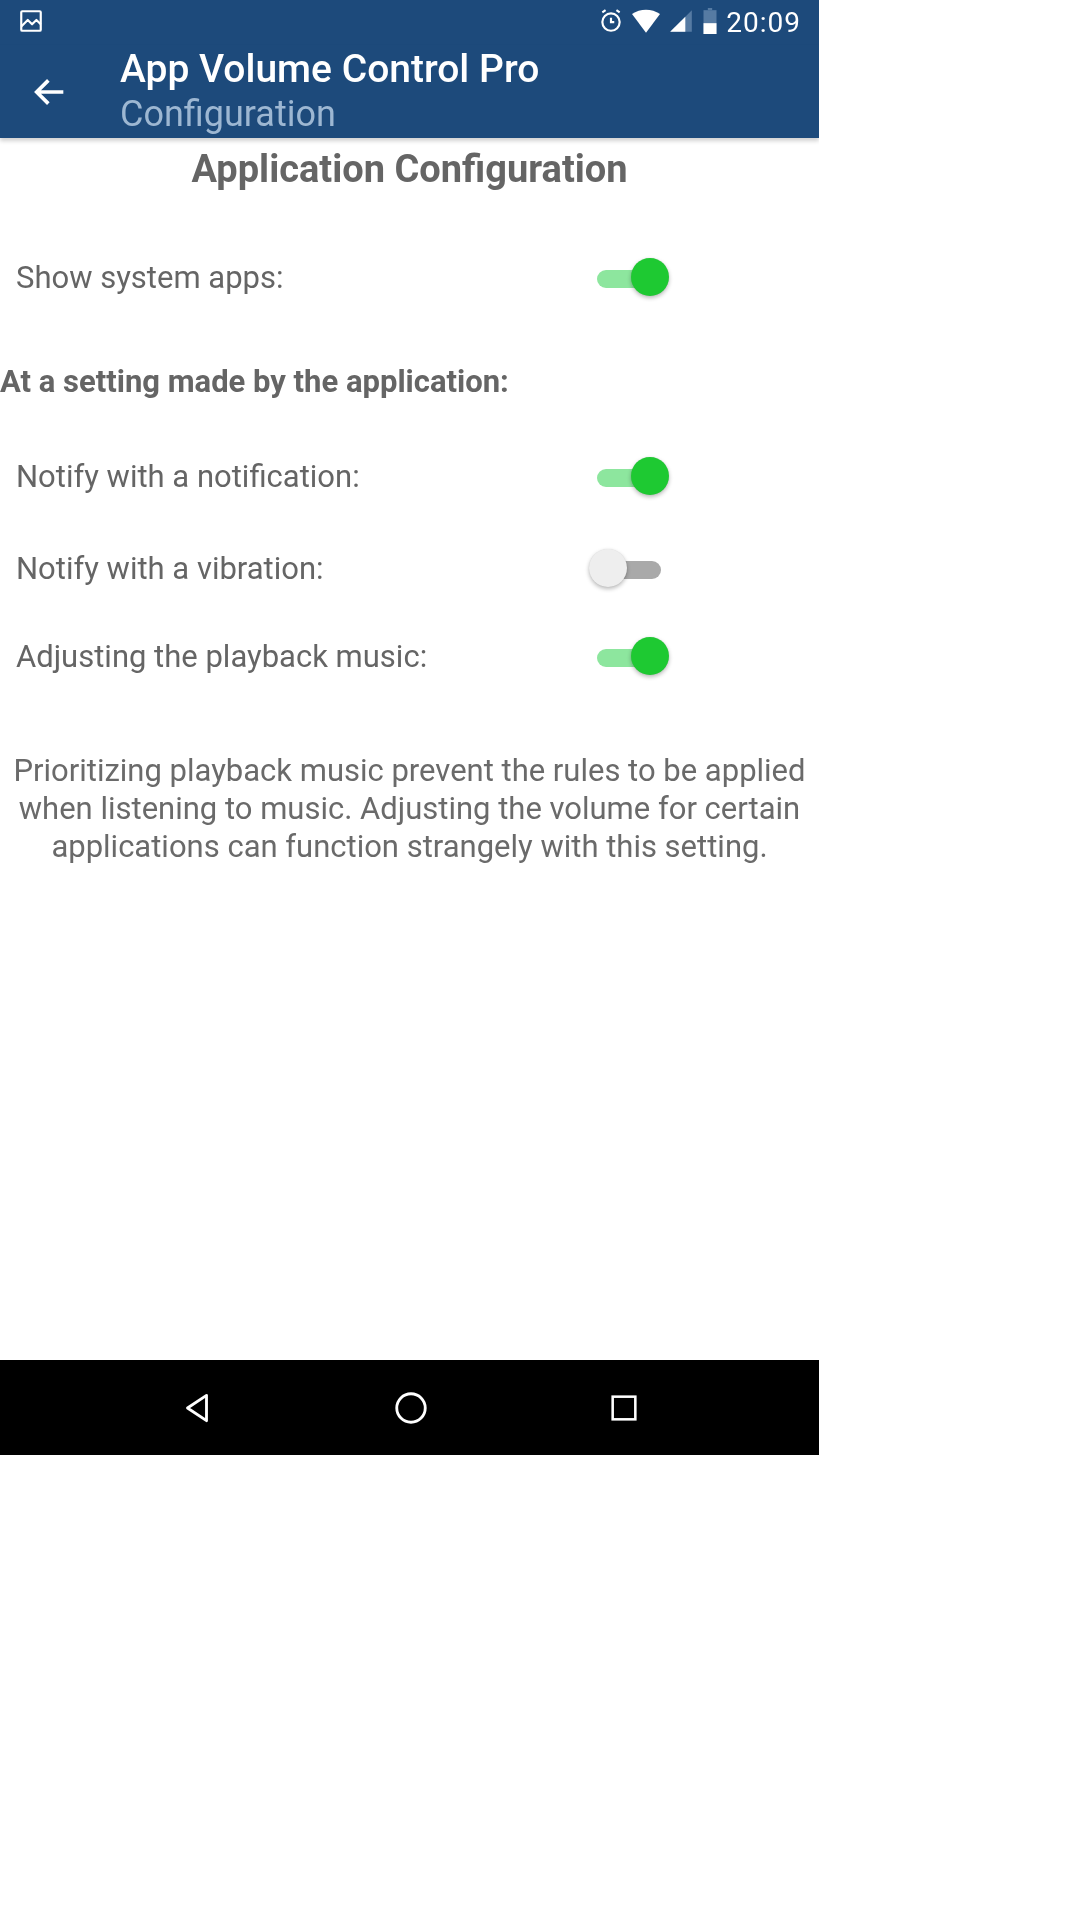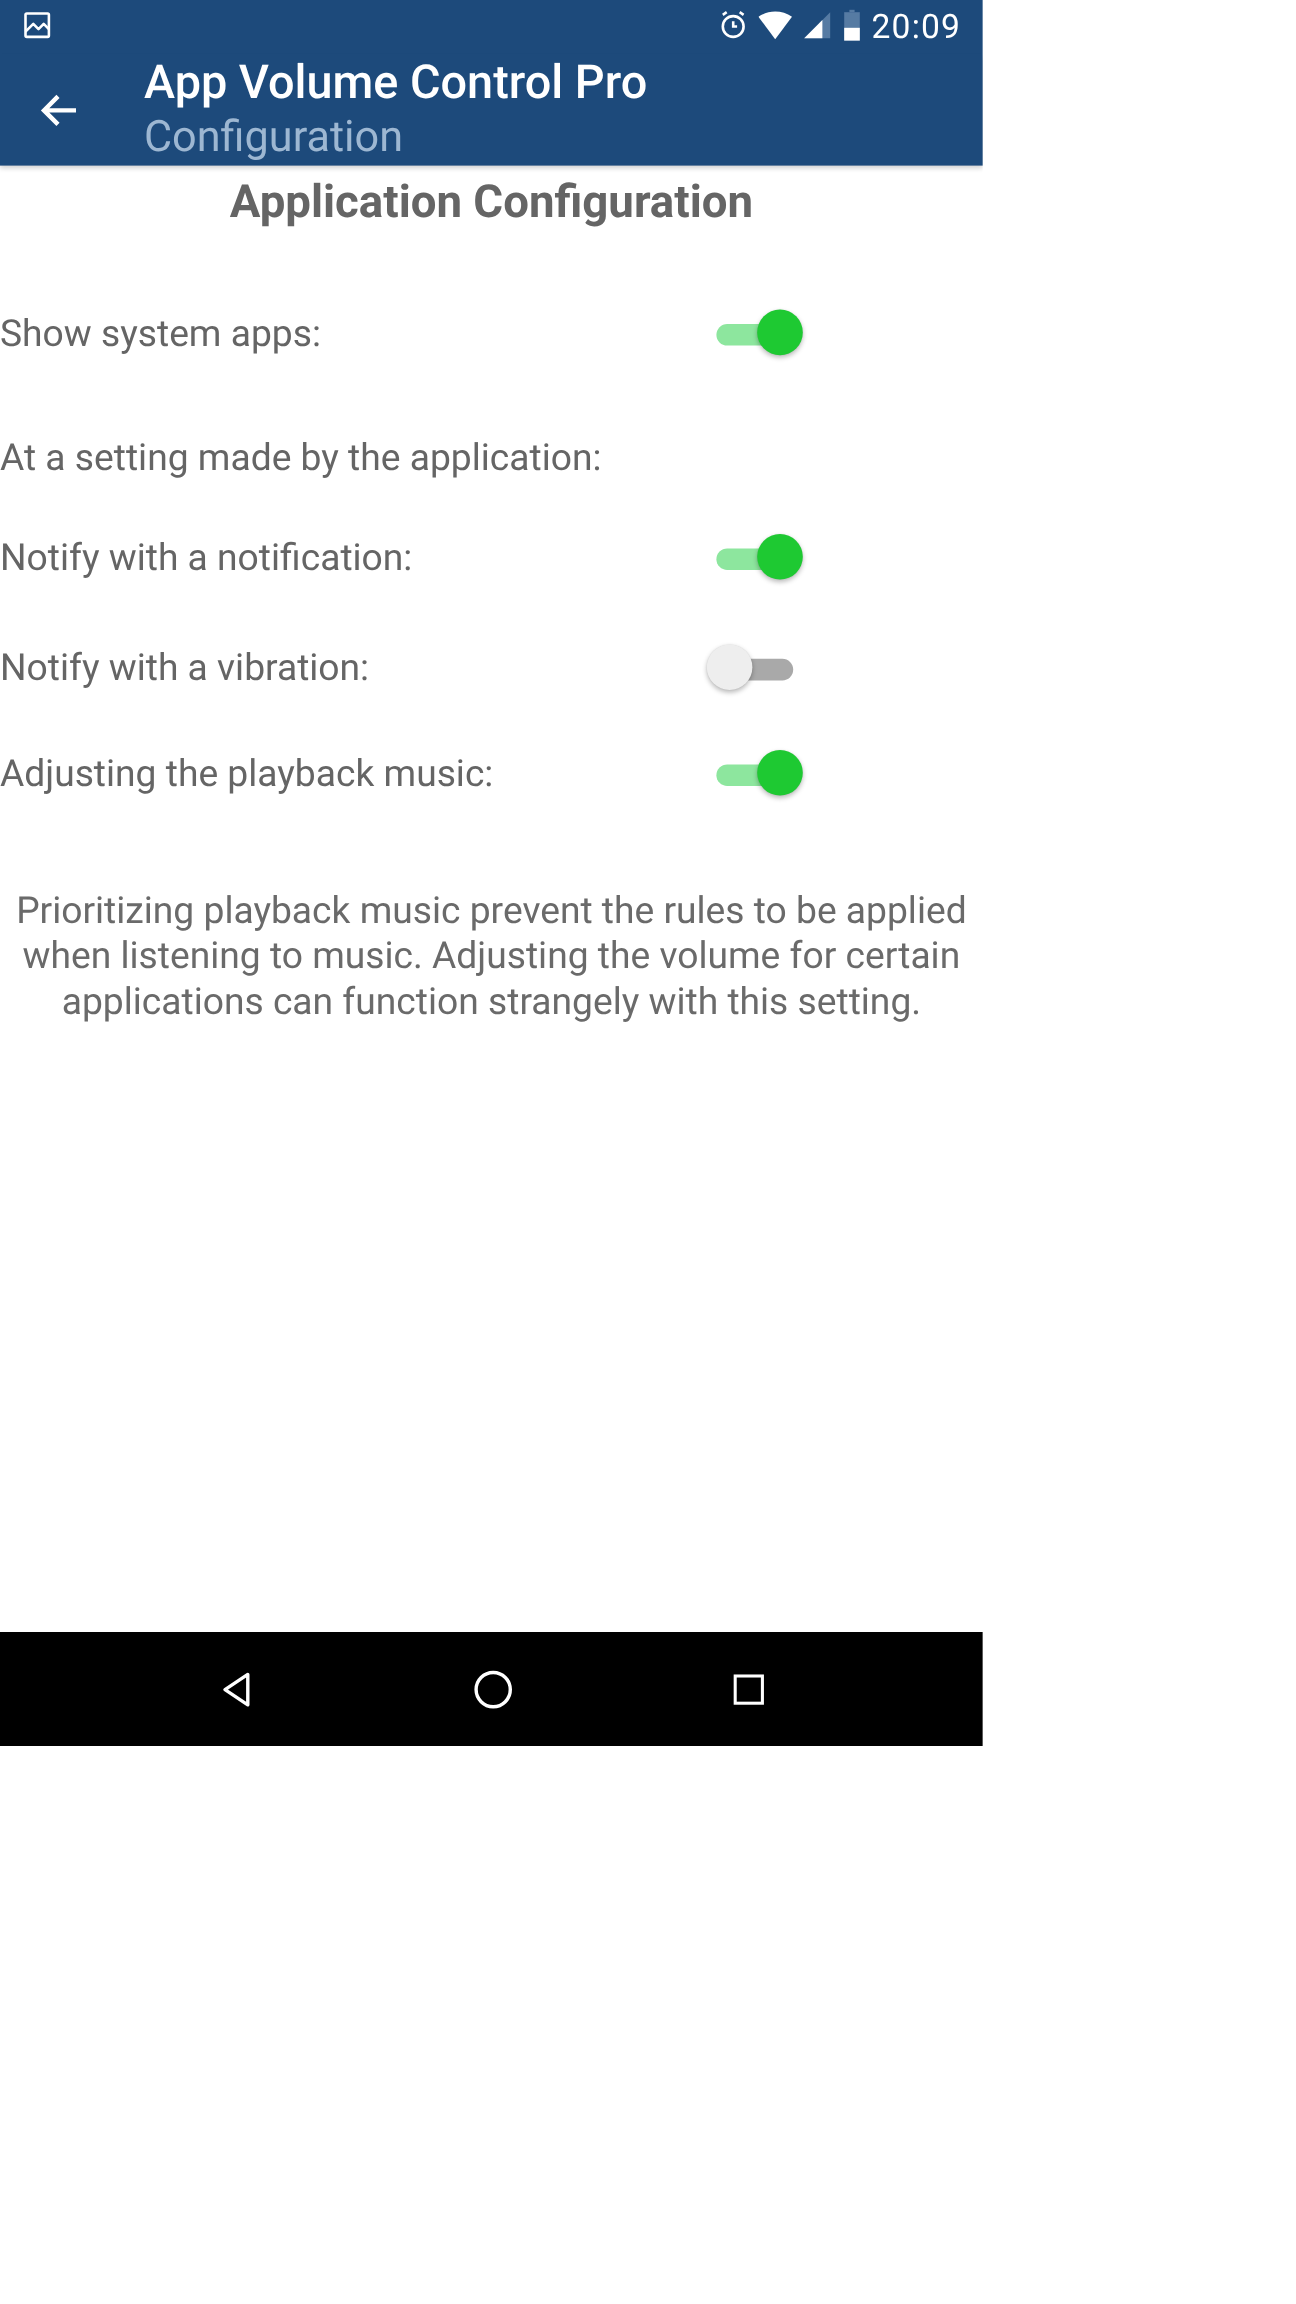--- a/index.html
+++ b/index.html
@@ -72,37 +72,37 @@
       text-align: center;
       font-size: 38px;
       font-weight: 700;
       color: #656565;
       margin-bottom: 52px;
     }
     .setting-row {
       display: flex;
       align-items: center;
       justify-content: space-between;
-      padding-left: 0;
+      padding-left: 16px;
       padding-right: 155px;
       min-height: 68px;
     }
     .setting-label {
       font-size: 31px;
       color: #656565;
       font-weight: 400;
       flex: 1;
     }
     .section-subheader {
       font-size: 31px;
       color: #656565;
-      font-weight: 400;
+      font-weight: 700;
       padding-right: 20px;
       margin-top: 52px;
-      margin-bottom: 30px;
+      margin-bottom: 42px;
     }
     .switch {
       position: relative;
       width: 70px;
       height: 42px;
       flex-shrink: 0;
     }
     .switch-track {
       position: absolute;
       top: 14px;

